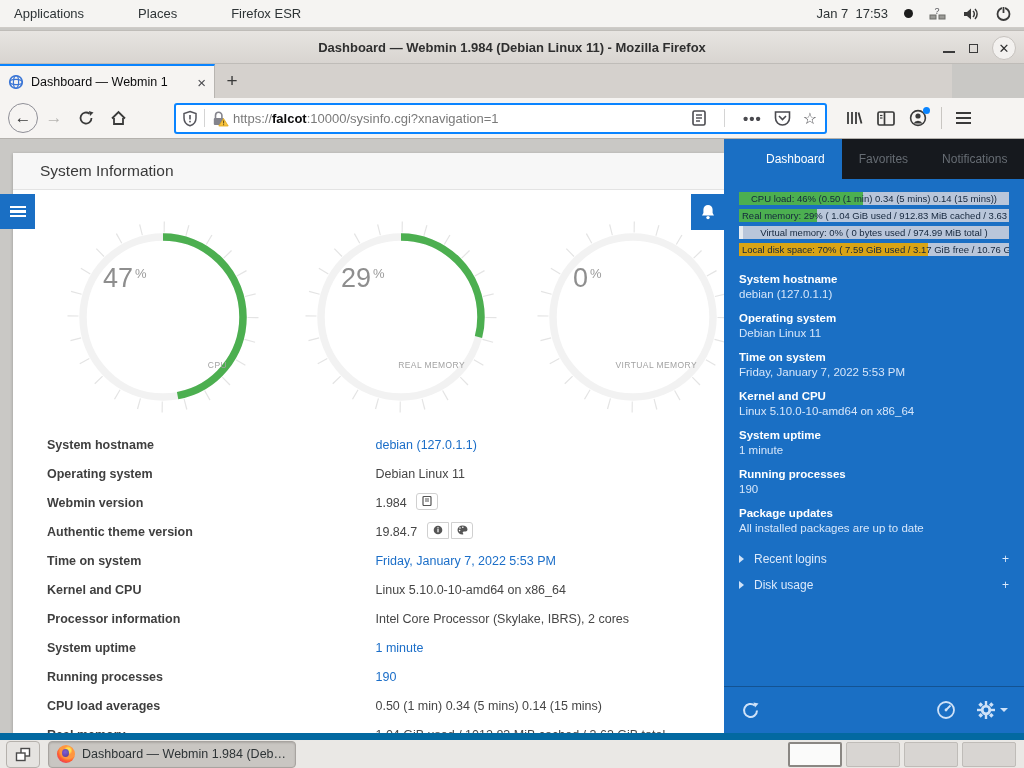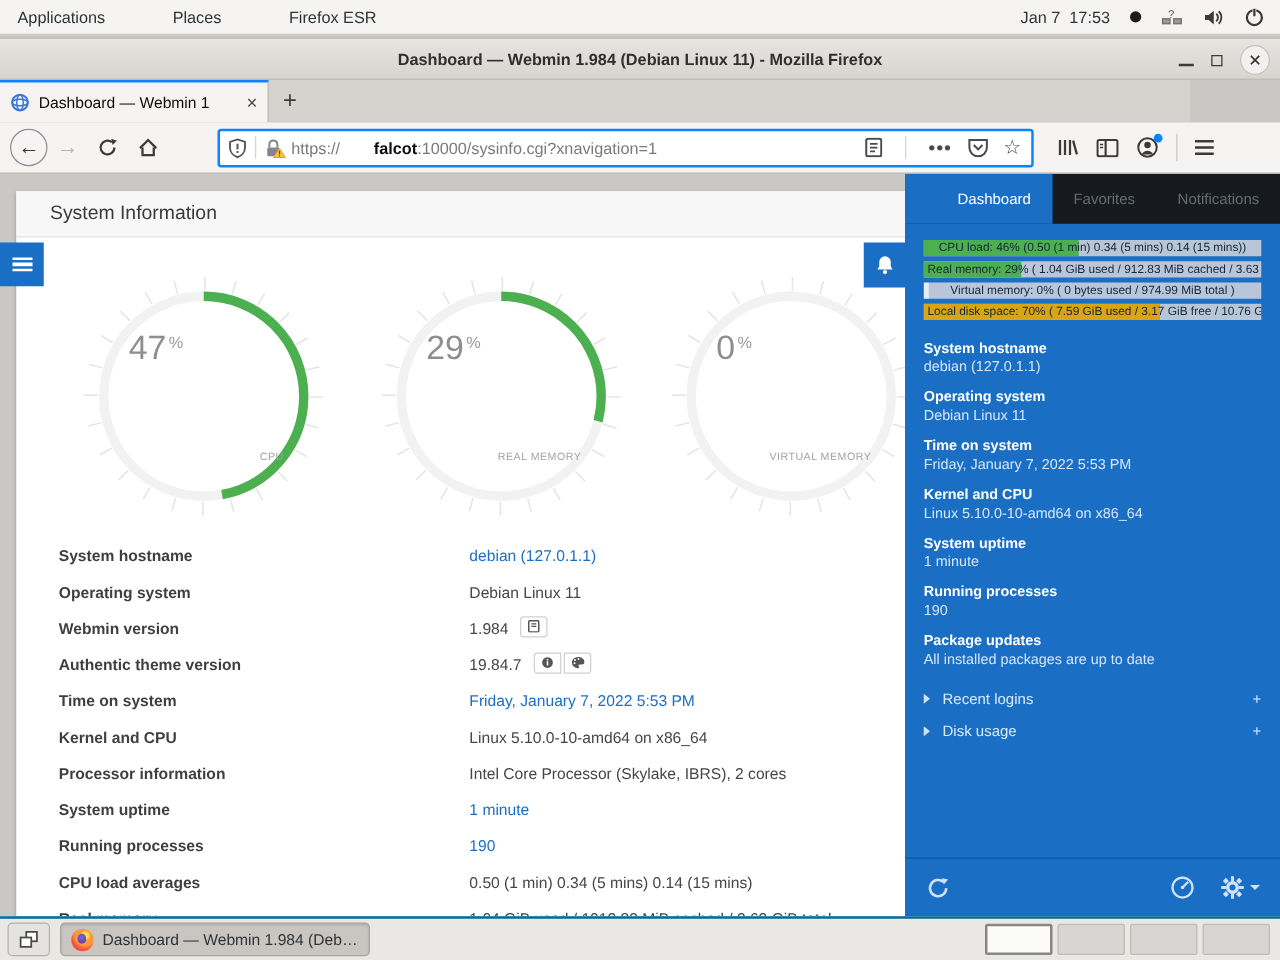--- a/index.html
+++ b/index.html
@@ -40,21 +40,21 @@
   .navbar { position:absolute; top:98px; left:0; width:1024px; height:41px; background:#f6f4f2;
     border-bottom:1px solid #b4b1ad; display:flex; align-items:center; }
   .nav-btn { width:32px; height:32px; display:flex; align-items:center; justify-content:center;
     font-size:17px; color:#3a3a3a; }
   .nav-back { border:1px solid #8f8f97; border-radius:50%; width:30px; height:30px; margin-left:8px; }
   .nav-fwd { color:#b6b4b1; }
   .urlbar { margin-left:40px; width:653px; height:31px; background:#fff; border:2px solid #0a84ff;
     border-radius:3px; display:flex; align-items:center; padding:0 6px; }
   .url-sep { width:1px; height:18px; background:#d4d4d4; margin:0 6px; }
   .url-text { font-size:13px; color:#7a7a7a; white-space:nowrap; overflow:hidden; flex:1; margin-left:4px; }
-  .url-text .host { color:#0c0c0d; font-weight:bold;margin-left:27px; }
+  .url-text .host { color:#0c0c0d; font-weight:bold; }
   .url-right { display:flex; align-items:center; gap:12px; padding-right:2px; }
   .dots { font-size:15px; font-weight:bold; color:#4a4a4f; letter-spacing:1px; }
   .star { font-size:16px; color:#4a4a4f; }
   .nav-right { display:flex; align-items:center; gap:14px; margin-left:18px; }
   .nav-vsep { width:1px; height:22px; background:#c9c6c2; }
   .menu-icon span { display:block; width:15px; height:2px; background:#3a3a3a; margin:3px 0; }
   .account-wrap { position:relative; }
   .account-badge { position:absolute; top:-2px; right:-3px; width:7px; height:7px; border-radius:50%; background:#0a84ff; }
 
   
@@ -109,21 +109,21 @@
   .sb-section .sb-sec-label { flex:1; }
   .sb-footer { position:absolute; left:0; right:0; bottom:0; height:47px; border-top:1px solid rgba(0,0,0,.25);
     display:flex; align-items:center; padding:0 16px; }
   .sb-footer .spacer { flex:1; }
   .sb-footer .f-icon { margin-left:20px; display:flex; align-items:center; }
   .gear-caret { width:0; height:0; border-top:4px solid #cfe2f8; border-left:4px solid transparent;
     border-right:4px solid transparent; margin-left:4px; }
 
   
   .taskbar { position:absolute; top:733px; left:0; width:1024px; height:35px; background:#eae8e5;
-    border-top:2px solid #0369a1; display:flex; align-items:center; }
+    border-top:7px solid #0369a1; display:flex; align-items:center; }
   .show-desktop { width:34px; height:27px; border:1px solid #b5b1ac; border-radius:4px; margin-left:6px;
     display:flex; align-items:center; justify-content:center; background:#e5e3e0; }
   .win-btn { width:248px; height:27px; margin-left:8px; background:#c9c6c2; border:1px solid #a8a4a0;
     border-radius:4px; display:flex; align-items:center; padding:0 8px; gap:7px; box-shadow:inset 0 1px 2px rgba(0,0,0,.15); }
   .win-btn .wb-label { font-size:12.5px; color:#2e3436; white-space:nowrap; overflow:hidden; }
   .ff-ball { width:18px; height:18px; border-radius:50%; flex:0 0 18px;
     background:radial-gradient(circle at 62% 30%, #ffe14d 0 14%, #ff9640 26% 48%, #ff5f2e 62%, #e3316e 85%, #b5007f 100%); position:relative; }
   .ff-ball:after { content:""; position:absolute; left:5px; top:4px; width:7px; height:8px; border-radius:50%;
     background:radial-gradient(circle at 40% 40%, #6a4df4, #3b2e8f); opacity:.85; }
   .workspaces { margin-left:auto; margin-right:8px; display:flex; gap:4px; }

